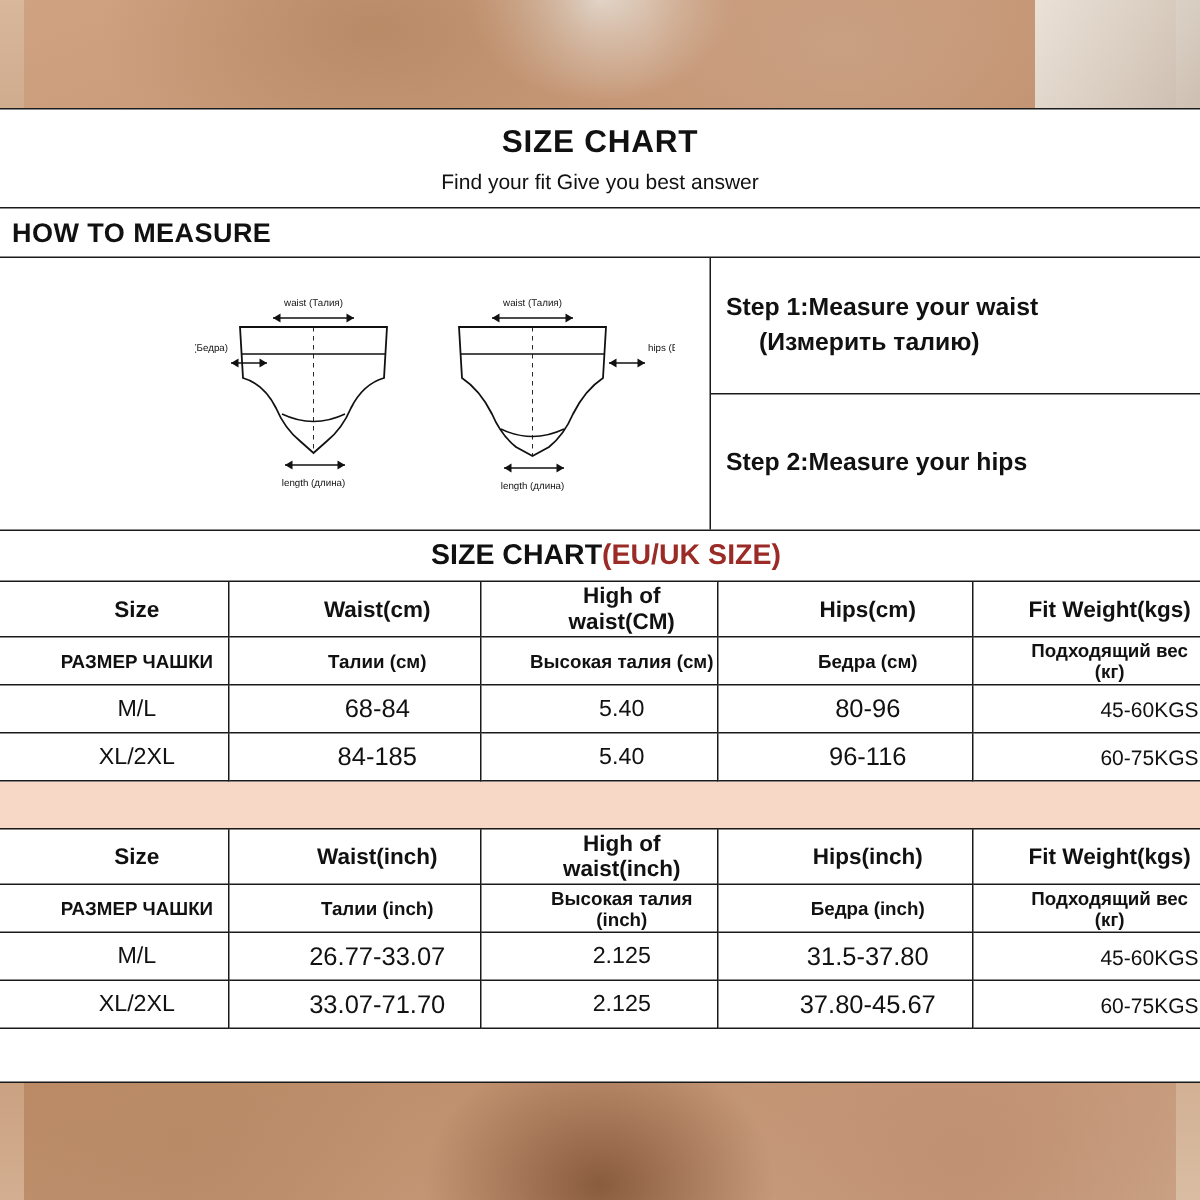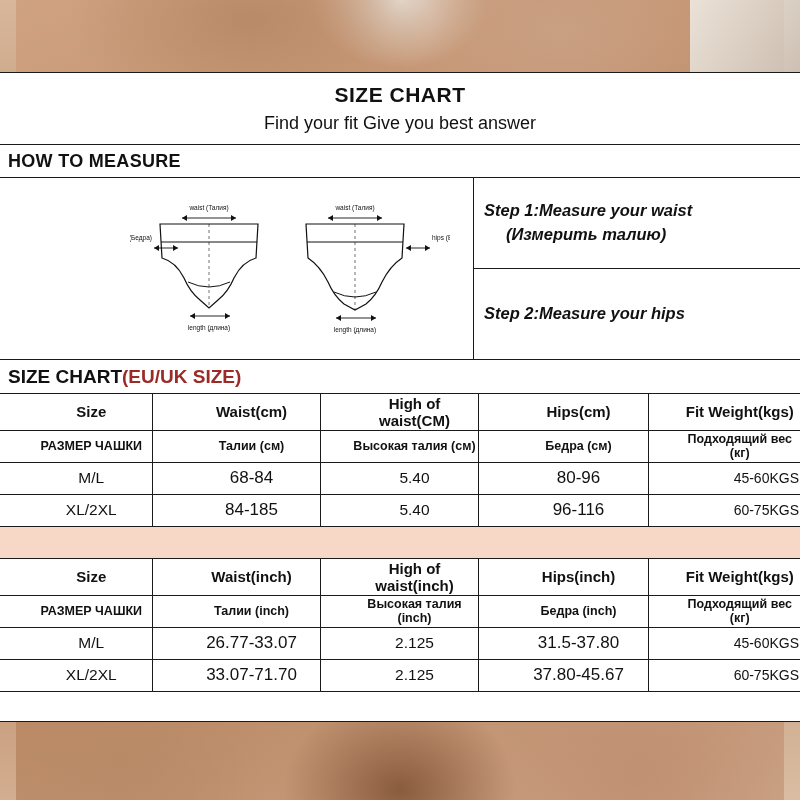--- a/index.html
+++ b/index.html
@@ -65,21 +65,21 @@
     text-align: center;
     border-bottom: 1px solid #1a1a1a;
   }
   .head-title {
     font-size: 21px;
     font-weight: bold;
     letter-spacing: .5px;
     margin-bottom: 5px;
   }
   .head-sub {
-    font-size: 18px;
+    font-size: 14px;
     line-height: 1.32;
     font-weight: 400;
   }
 
   
   .howto-label {
     font-size: 18px;
     font-weight: bold;
     padding: 6px 0 5px 8px;
     border-bottom: 1px solid #1a1a1a;
@@ -104,41 +104,41 @@
   }
   .step {
     flex: 1;
     display: flex;
     flex-direction: column;
     justify-content: center;
     padding-left: 10px;
     font-size: 16.5px;
     font-weight: bold;
     line-height: 1.45;
-    font-style: italic;
   }
   .step-1 { border-bottom: 1px solid #1a1a1a; }
   .step .ru { padding-left: 22px; font-weight: bold; }
 
   
   .diagram {
     position: absolute;
     left: 130px;
     top: 18px;
     width: 320px;
     height: 140px;
   }
   .diagram svg { display: block; }
 
   
   .sc-title {
     font-size: 19px;
     font-weight: bold;
     padding: 6px 0 5px 8px;
     border-bottom: 1px solid #1a1a1a;
+    text-align: center;
   }
   .sc-title .accent { color: #9b2b26; }
 
   table.sizes {
     width: 100%;
     border-collapse: collapse;
     table-layout: fixed;
   }
   table.sizes td {
     border: 1px solid #1a1a1a;

